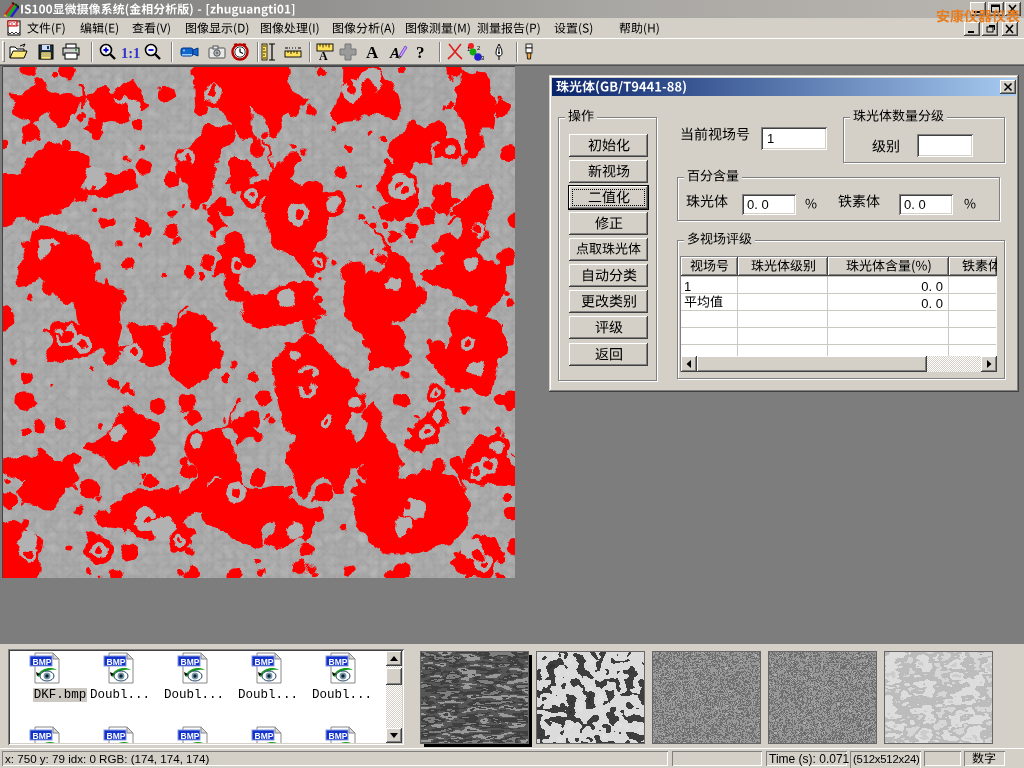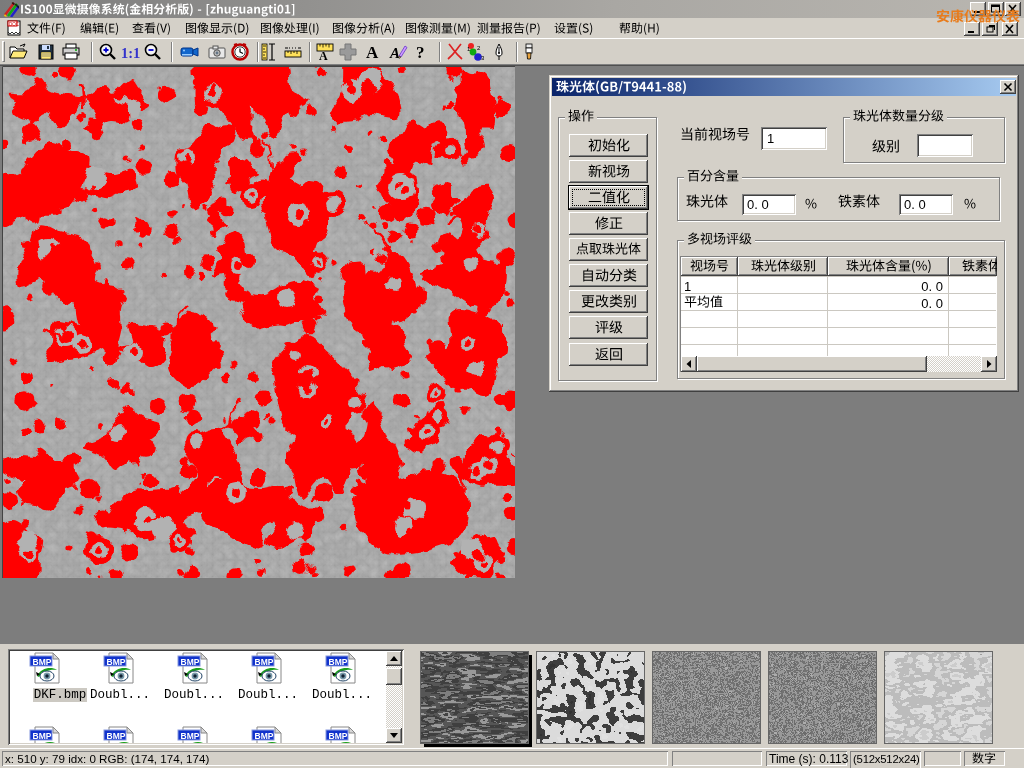--- a/index.html
+++ b/index.html
@@ -924,25 +924,25 @@
           <feFuncG type="discrete" tableValues="0.62 0.84 0.74 0.87 0.8"></feFuncG>
           <feFuncB type="discrete" tableValues="0.62 0.84 0.74 0.87 0.8"></feFuncB>
         </feComponentTransfer>
 </filter>
     </defs>
 <rect x="0" y="0" width="109" height="93" filter="url(#t5)"></rect>
 <rect x="0.5" y="0.5" width="108" height="92" fill="none" stroke="#666"></rect>
   </svg>
 <div class="abs" style="left:0;top:748px;width:1024px;height:20px;background:#d4d0c8;border-top:1px solid #fff"></div>
 <div class="abs" style="left:2px;top:751px;width:666px;height:15px;box-shadow:inset 1px 1px #808080,inset -1px -1px #fff;background:#d4d0c8">
-    <div style="padding:1px 3px;font-size:12px;font-family:'Liberation Sans',sans-serif;white-space:nowrap"><span style="font-size:11.6px">x: 510 y: 79 idx: 0 RGB: (174, 174, 174)</span></div>
+    <div style="padding:1px 3px;font-size:12px;font-family:'Liberation Sans',sans-serif;white-space:nowrap"><span style="font-size:11.6px">x: 750 y: 79 idx: 0 RGB: (174, 174, 174)</span></div>
   </div>
 <div class="abs" style="left:672px;top:751px;width:90px;height:15px;box-shadow:inset 1px 1px #808080,inset -1px -1px #fff;background:#d4d0c8"></div>
 <div class="abs" style="left:766px;top:751px;width:81px;height:15px;box-shadow:inset 1px 1px #808080,inset -1px -1px #fff;background:#d4d0c8">
-    <div style="padding:1px 3px;font-size:12px;font-family:'Liberation Sans',sans-serif;white-space:nowrap">Time (s): 0.113</div>
+    <div style="padding:1px 3px;font-size:12px;font-family:'Liberation Sans',sans-serif;white-space:nowrap">Time (s): 0.071</div>
   </div>
 <div class="abs" style="left:850px;top:751px;width:71px;height:19px;box-shadow:inset 1px 1px #808080,inset -1px -1px #fff;background:#d4d0c8">
     <div style="padding:1px 3px;font-size:12px;font-family:'Liberation Sans',sans-serif;white-space:nowrap"><span style="font-size:11.3px;letter-spacing:-0.2px">(512x512x24)</span></div>
   </div>
 <div class="abs" style="left:924px;top:751px;width:37px;height:15px;box-shadow:inset 1px 1px #808080,inset -1px -1px #fff;background:#d4d0c8"></div>
 <div class="abs" style="left:964px;top:751px;width:41px;height:15px;box-shadow:inset 1px 1px #808080,inset -1px -1px #fff;background:#d4d0c8"></div>
 <svg style="position:absolute;left:972px;top:752px;overflow:visible" width="26" height="16">
     <path d="M5.3 0.7C5.1 1.2 4.7 1.9 4.4 2.3L5 2.6C5.3 2.2 5.7 1.6 6.1 1ZM1.1 1C1.4 1.5 1.7 2.2 1.8 2.6L2.5 2.3C2.4 1.9 2.1 1.2 1.7 0.8ZM4.9 7.4C4.6 8.1 4.3 8.6 3.8 9C3.3 8.8 2.9 8.6 2.4 8.4C2.6 8.1 2.8 7.8 3 7.4ZM1.3 8.7C1.9 9 2.6 9.3 3.2 9.6C2.4 10.1 1.5 10.5 0.5 10.7C0.6 10.9 0.8 11.2 0.9 11.4C2 11.1 3 10.7 3.9 10C4.3 10.2 4.7 10.4 4.9 10.6L5.5 10C5.2 9.9 4.9 9.6 4.5 9.4C5.1 8.7 5.6 7.9 5.9 6.9L5.4 6.6L5.3 6.7H3.3L3.6 6.1L2.8 5.9C2.7 6.2 2.6 6.4 2.5 6.7H0.8V7.4H2.1C1.8 7.9 1.6 8.4 1.3 8.7ZM3.1 0.5V2.7H0.6V3.5H2.8C2.2 4.2 1.3 5 0.5 5.3C0.6 5.5 0.9 5.8 1 6C1.7 5.6 2.5 5 3.1 4.2V5.7H3.9V4.1C4.5 4.5 5.2 5.1 5.5 5.3L6 4.7C5.7 4.5 4.7 3.8 4.1 3.5H6.4V2.7H3.9V0.5ZM7.5 0.6C7.2 2.7 6.7 4.7 5.8 6C6 6.1 6.3 6.4 6.5 6.5C6.8 6.1 7 5.5 7.3 5C7.5 6.1 7.9 7.2 8.3 8.2C7.7 9.3 6.7 10.2 5.4 10.8C5.6 11 5.8 11.4 5.9 11.6C7.1 10.9 8.1 10.1 8.8 9C9.4 10 10.1 10.8 11.1 11.4C11.2 11.2 11.5 10.9 11.7 10.7C10.7 10.2 9.9 9.3 9.3 8.2C9.9 6.9 10.3 5.4 10.6 3.6H11.4V2.8H8C8.1 2.1 8.3 1.4 8.4 0.7ZM9.7 3.6C9.5 5 9.2 6.2 8.8 7.2C8.3 6.2 8 4.9 7.8 3.6Z M17.5 6.2V7H12.8V7.8H17.5V10.4C17.5 10.6 17.5 10.6 17.2 10.6C17 10.6 16.2 10.6 15.4 10.6C15.6 10.8 15.8 11.3 15.8 11.5C16.8 11.5 17.5 11.5 17.9 11.4C18.3 11.2 18.5 10.9 18.5 10.4V7.8H23.2V7H18.5V6.5C19.5 6 20.6 5.1 21.3 4.4L20.7 3.9L20.5 3.9H14.8V4.8H19.6C19 5.3 18.2 5.9 17.5 6.2ZM17.1 0.7C17.3 1 17.5 1.4 17.7 1.7H13V4.2H13.8V2.6H22.1V4.2H23V1.7H18.8C18.6 1.3 18.3 0.8 18 0.4Z" fill="#000"></path>
   </svg>
 <div class="abs" style="left:549px;top:75px;width:470px;height:317px;background:#d4d0c8;box-shadow:inset -1px -1px #404040,inset 1px 1px #d4d0c8,inset -2px -2px #808080,inset 2px 2px #fff"></div>

